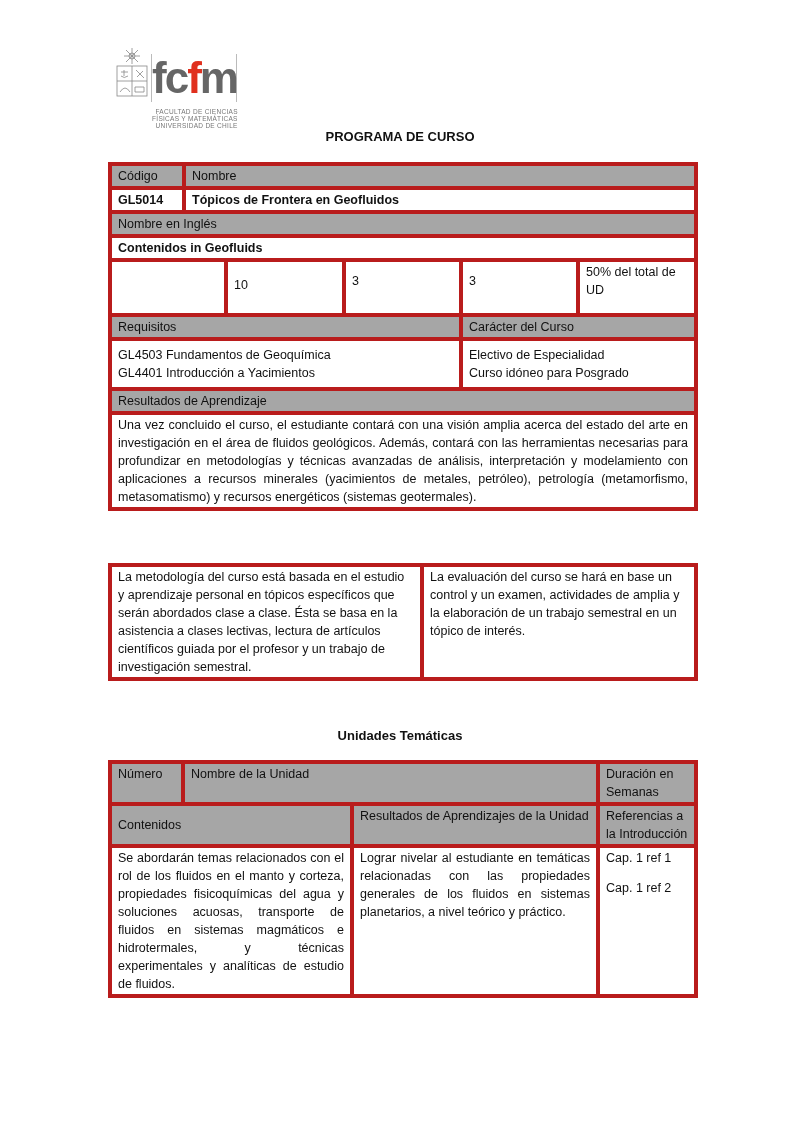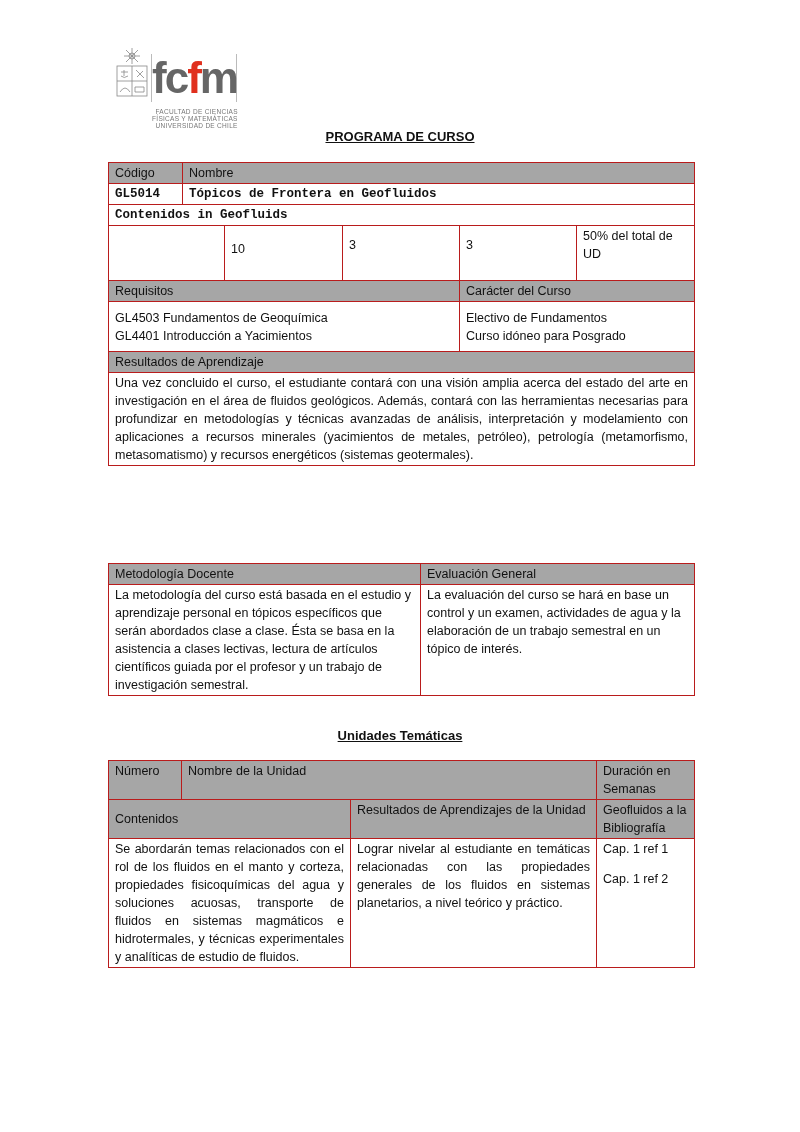--- a/index.html
+++ b/index.html
@@ -1,25 +1,25 @@
 <!DOCTYPE html>
 <html><head>
 <meta charset="utf-8">
 <style>
   html, body { margin:0; padding:0; background:#ffffff; }
   body { width:800px; height:1132px; position:relative; overflow:hidden;
          font-family:"Liberation Sans", sans-serif; color:#111; font-size:12.5px; }
   .abs { position:absolute;text-align:right; }
   table { border-collapse:collapse; table-layout:fixed; position:absolute; }
-  td { border:1px solid #b91c1c; padding:1px 6px; vertical-align:top; line-height:18px; }
+  td { border:4px solid #b91c1c; padding:1px 6px; vertical-align:top; line-height:18px; }
   .g { background:#a6a6a6; }
   .c { text-align:left; }
-  .b { font-weight:bold;font-family:Liberation Mono, monospace; }
+  .b { font-weight:bold; }
   .j { text-align:justify;margin-left:20px; }
-  .title { font-weight:bold; font-size:13px; width:800px; text-align:center;text-decoration:underline; }
+  .title { font-weight:bold; font-size:13px; width:800px; text-align:center; }
   .logo-crest { left:115px; top:48px; width:34px; height:50px; }
   .logo-text { left:152px; top:56px; font-size:44px; font-weight:bold; color:#666; letter-spacing:-2px; line-height:44px; }
   .logo-text .f2 { color:#e0301e; }
   .logo-sub { left:152px; top:108px; font-size:6.5px; color:#777; line-height:7px; letter-spacing:0.3px; }
   .logo-vline { width:1px; background:#bbb; }
 </style>
 </head>
 <body>
 
 <div class="abs logo-crest">
@@ -64,66 +64,65 @@
   </colgroup>
   <tbody>
       <tr style="height:19px">
     <td class="g">Código</td>
     <td class="g" colspan="5">Nombre</td>
   </tr>
   <tr style="height:18px">
     <td class="b">GL5014</td>
     <td class="b c" colspan="5">Tópicos de Frontera en Geofluidos</td>
   </tr>
+  <tr style="height:19px">
+    <td class="g" colspan="6">Nombre en Inglés</td>
+  </tr>
   <tr style="height:18px">
     <td class="b" colspan="6">Contenidos in Geofluids</td>
   </tr>
   <tr style="height:55px">
     <td class="c" colspan="2" style="vertical-align:middle"></td>
     <td class="c" style="vertical-align:top;padding-top:14px">10</td>
     <td class="c" style="vertical-align:top;padding-top:10px">3</td>
     <td class="c" style="vertical-align:top;padding-top:10px">3</td>
     <td class="c">50% del total de UD</td>
   </tr>
   <tr style="height:19px">
     <td class="g c" colspan="4">Requisitos</td>
     <td class="g c" colspan="2">Carácter del Curso</td>
   </tr>
   <tr style="height:50px">
     <td colspan="4" style="vertical-align:middle">
       <div>GL4503 Fundamentos de Geoquímica</div>
       <div>GL4401 Introducción a Yacimientos</div>
     </td>
     <td colspan="2" style="vertical-align:middle">
-      <div>Electivo de Fundamentos</div>
+      <div>Electivo de Especialidad</div>
       <div>Curso idóneo para Posgrado</div>
     </td>
   </tr>
   <tr style="height:19px">
     <td class="g c" colspan="6">Resultados de Aprendizaje</td>
   </tr>
   <tr>
     <td colspan="6" class="j">Una vez concluido el curso, el estudiante contará con una visión amplia acerca del estado del arte en investigación en el área de fluidos geológicos. Además, contará con las herramientas necesarias para profundizar en metodologías y técnicas avanzadas de análisis, interpretación y modelamiento con aplicaciones a recursos minerales (yacimientos de metales, petróleo), petrología (metamorfismo, metasomatismo) y recursos energéticos (sistemas geotermales).</td>
   </tr>
 </tbody>
   </table>
 
 <table style="left:108px;top:563px;width:586px;">
   <colgroup>
       <col style="width:312px">
       <col style="width:274px">
     </colgroup>
   <tbody>
-      <tr style="height:18px">
-    <td class="g">Metodología Docente</td>
-    <td class="g">Evaluación General</td>
-  </tr>
   <tr>
     <td>La metodología del curso está basada en el estudio y aprendizaje personal en tópicos específicos que serán abordados clase a clase. Ésta se basa en la asistencia a clases lectivas, lectura de artículos científicos guiada por el profesor y un trabajo de investigación semestral.</td>
-    <td>La evaluación del curso se hará en base un control y un examen, actividades de agua y la elaboración de un trabajo semestral en un tópico de interés.</td>
+    <td>La evaluación del curso se hará en base un control y un examen, actividades de amplia y la elaboración de un trabajo semestral en un tópico de interés.</td>
   </tr>
 </tbody>
   </table>
 
 <div class="abs title" style="left:0;top:728px;">Unidades Temáticas</div>
 
 <table style="left:108px;top:760px;width:586px;border-radius:9px;">
   <colgroup>
     <col style="width:73px">
       <col style="width:169px">
@@ -132,21 +131,21 @@
   </colgroup>
   <tbody>
       <tr style="height:36px">
     <td class="g c">Número</td>
     <td class="g c" colspan="2">Nombre de la Unidad</td>
     <td class="g c">Duración en Semanas</td>
   </tr>
   <tr style="height:36px">
     <td class="g c" colspan="2" style="vertical-align:middle">Contenidos</td>
     <td class="g c">Resultados de Aprendizajes de la Unidad</td>
-    <td class="g c">Geofluidos a la Bibliografía</td>
+    <td class="g c">Referencias a la Introducción</td>
   </tr>
   <tr>
     <td colspan="2" class="j">Se abordarán temas relacionados con el rol de los fluidos en el manto y corteza, propiedades fisicoquímicas del agua y soluciones acuosas, transporte de fluidos en sistemas magmáticos e hidrotermales, y técnicas experimentales y analíticas de estudio de fluidos.</td>
     <td class="j">Lograr nivelar al estudiante en temáticas relacionadas con las propiedades generales de los fluidos en sistemas planetarios, a nivel teórico y práctico.</td>
     <td>
       <div>Cap. 1 ref 1</div>
       <div style="height:12px"></div>
       <div>Cap. 1 ref 2</div>
     </td>
   </tr>

